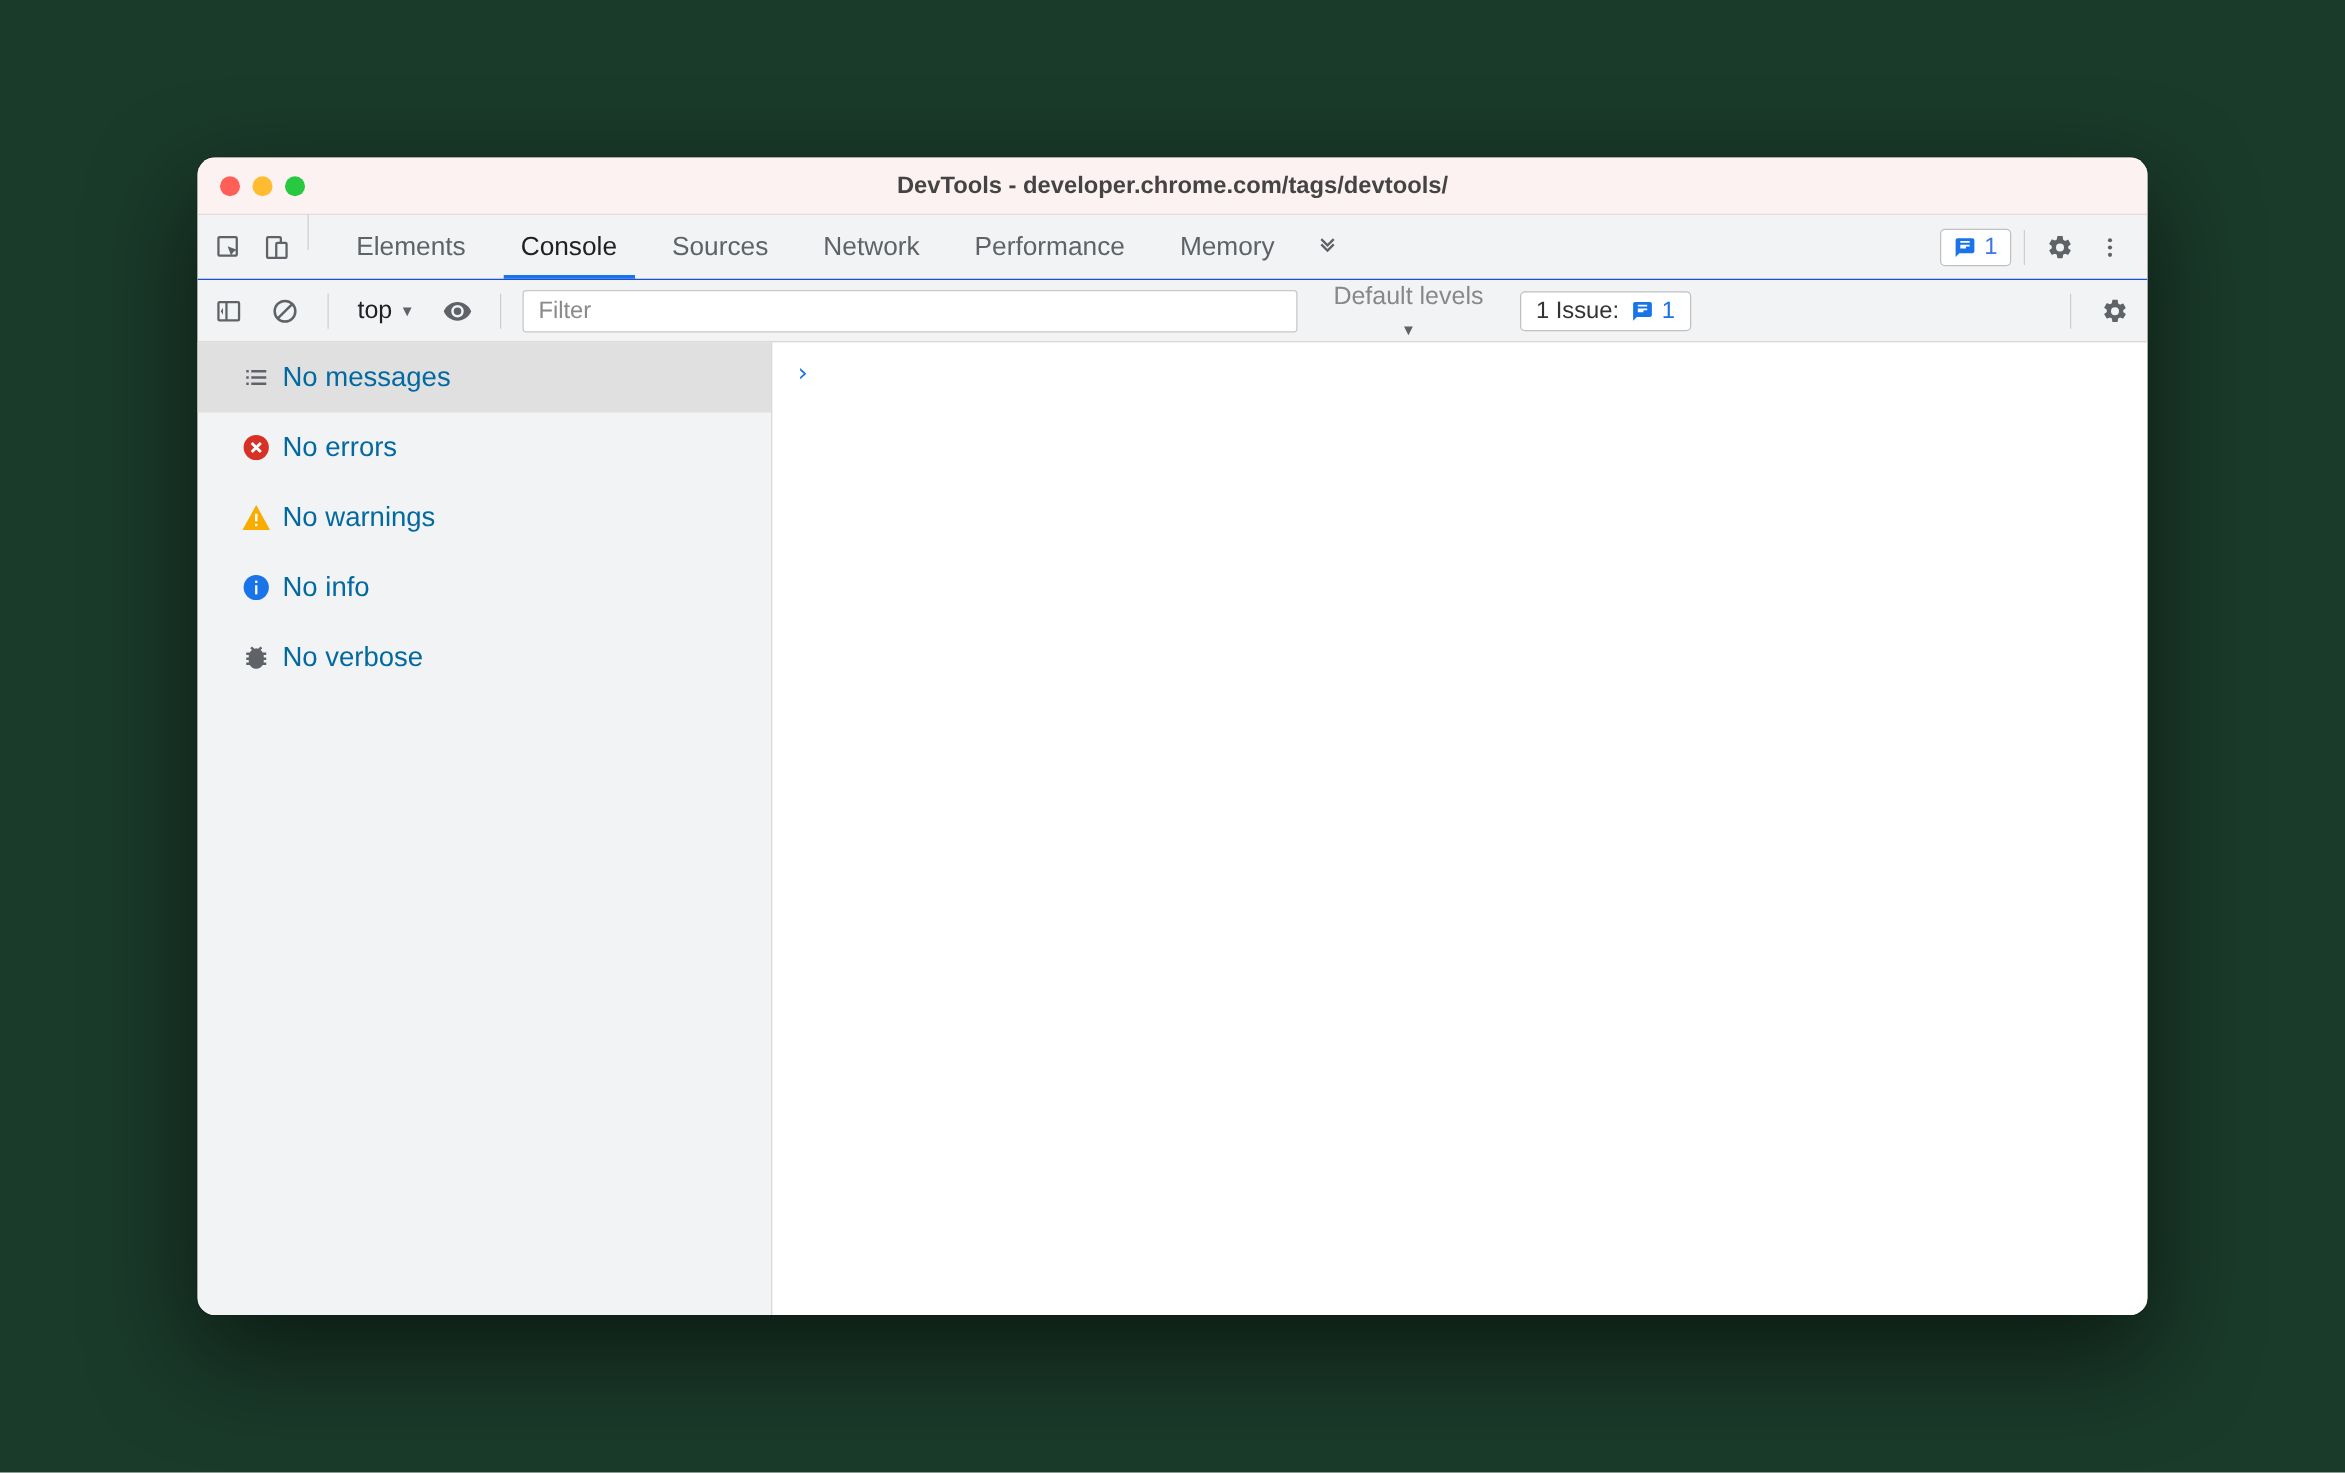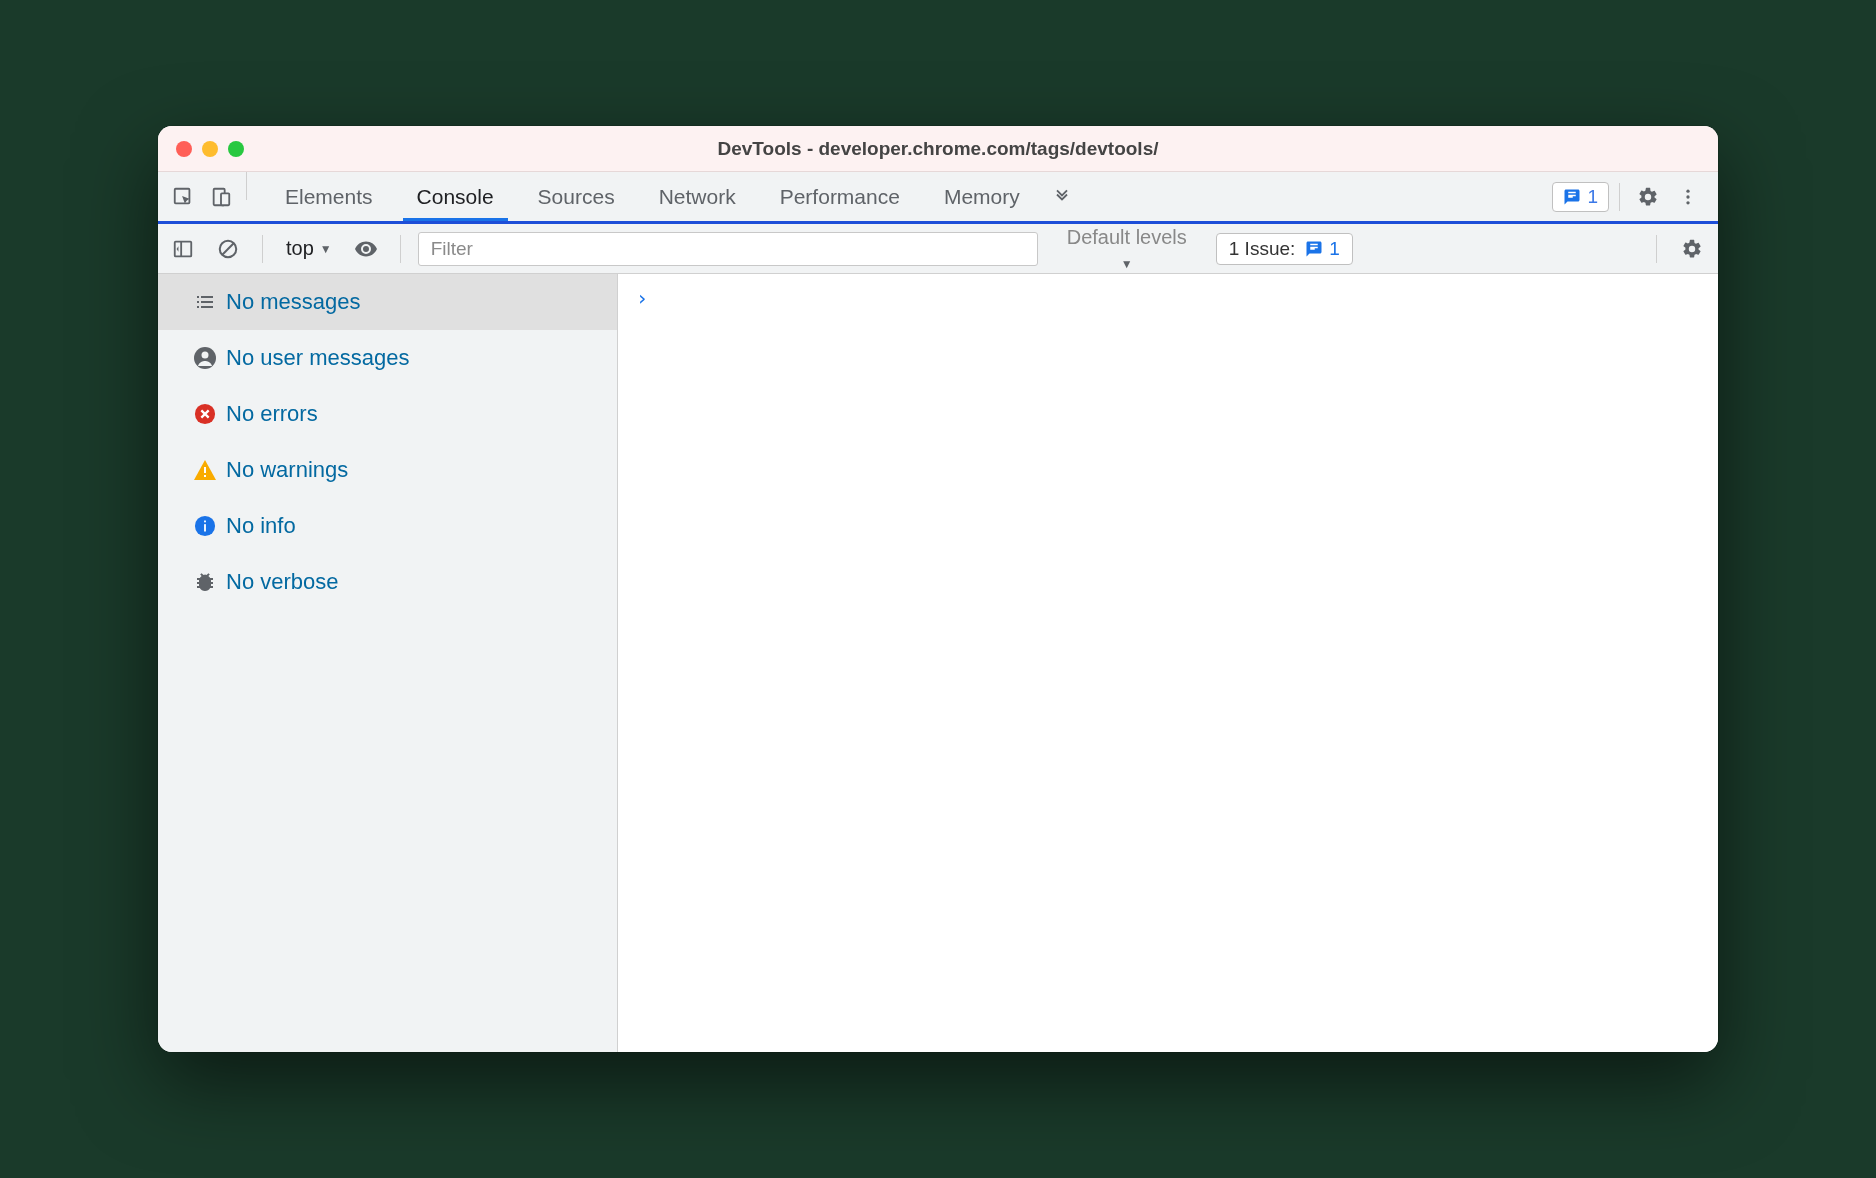--- a/index.html
+++ b/index.html
@@ -46,21 +46,21 @@
     text-align: center;
     font-size: 19px;
     font-weight: 600;
     color: #444;
     pointer-events: none;
   }
   
   .tabbar {
     height: 52px;
     background: #f1f3f4;
-    border-bottom: 3px solid #1d4ed8;
+    border-bottom: 1px solid #1d4ed8;
     display: flex;
     align-items: stretch;
     padding: 0 6px;
   }
   .tabbar .icon-btn {
     width: 38px;
     display: flex;
     align-items: center;
     justify-content: center;
     color: #5f6368;
@@ -330,30 +330,20 @@
       <div class="side-item selected">
         <span class="side-icon">
           <svg width="24" height="24" viewBox="0 0 24 24" fill="#5f6368">
               <path d="M4 6h2v2H4zM8 6h12v2H8zM4 11h2v2H4zM8 11h12v2H8zM4 16h2v2H4zM8 16h12v2H8z"></path>
             </svg>
         </span>
         <span>No messages</span>
       </div>
       <div class="side-item">
         <span class="side-icon">
-          <svg width="24" height="24" viewBox="0 0 24 24" fill="#5f6368">
-              <circle cx="12" cy="12" r="11"></circle>
-              <circle cx="12" cy="9" r="3.5" fill="#f1f3f4"></circle>
-              <path d="M5 20c1-4 5-5 7-5s6 1 7 5" fill="#f1f3f4"></path>
-            </svg>
-        </span>
-        <span>No user messages</span>
-      </div>
-      <div class="side-item">
-        <span class="side-icon">
           <svg width="22" height="22" viewBox="0 0 24 24">
               <circle cx="12" cy="12" r="11" fill="#d93025"></circle>
               <path d="M8 8l8 8M16 8l-8 8" stroke="#fff" stroke-width="2.5"></path>
             </svg>
         </span>
         <span>No errors</span>
       </div>
       <div class="side-item">
         <span class="side-icon">
           <svg width="24" height="24" viewBox="0 0 24 24">

